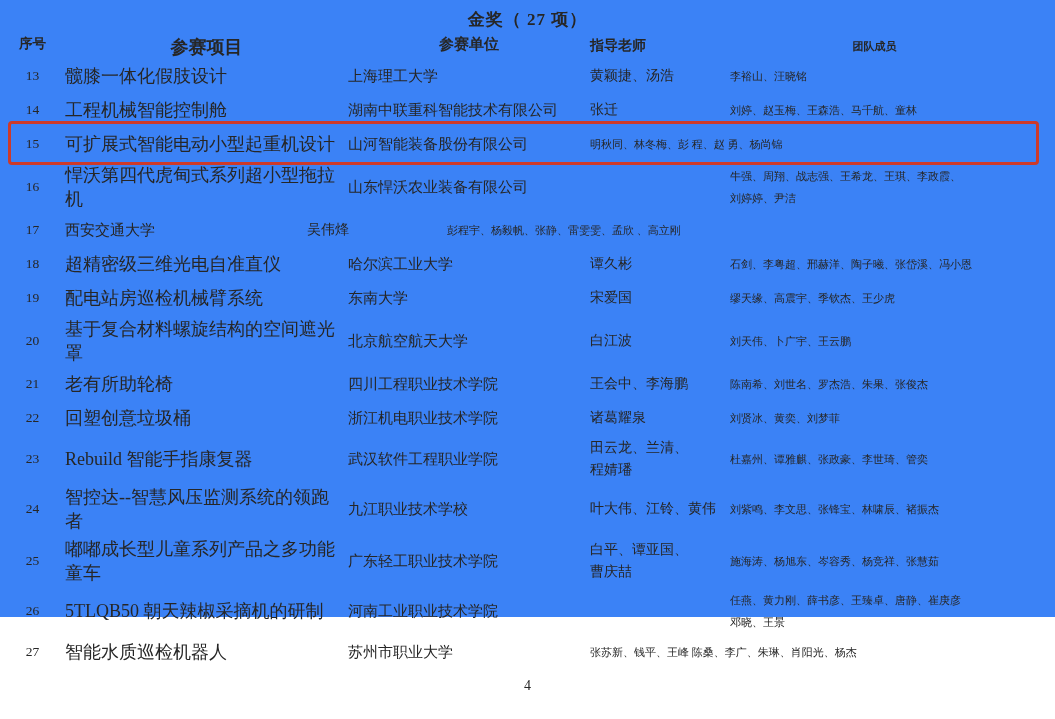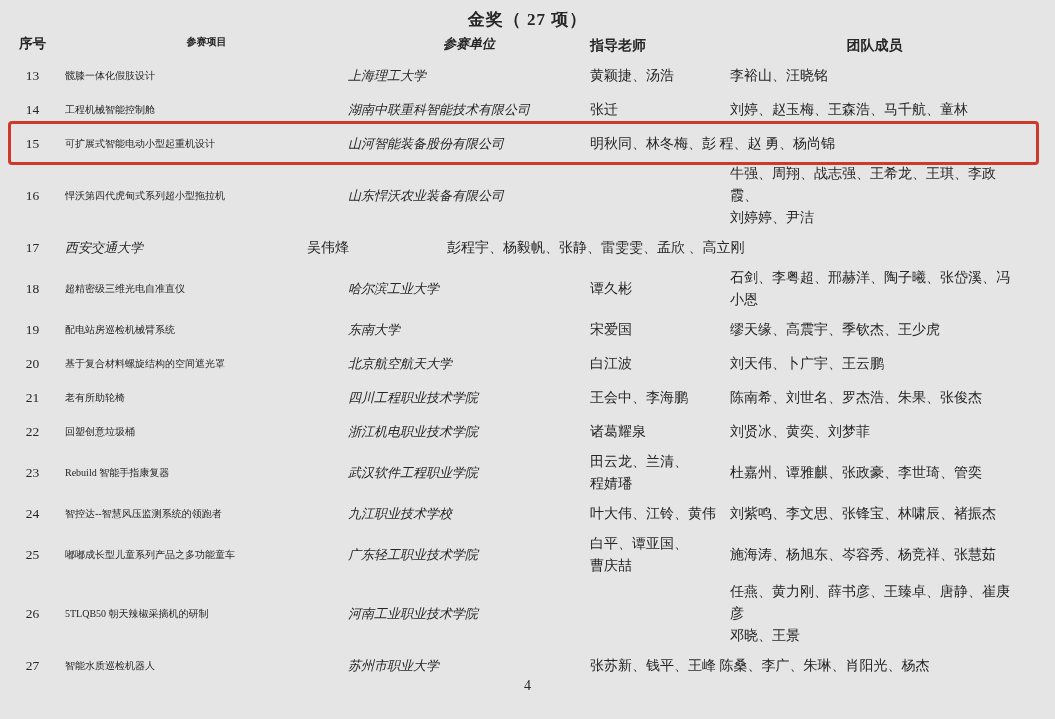--- a/index.html
+++ b/index.html
@@ -3,44 +3,44 @@
 <meta charset="utf-8">
 <style>
   * { margin: 0; padding: 0; box-sizing: border-box; }
   html, body {
     width: 1055px; height: 719px;
     background: #ffffff;
     font-family: "Liberation Serif", "DejaVu Serif", serif;
     color: #262626;
     overflow: hidden;
   }
-  .page { position: relative; width: 1055px; height: 719px; background: #e5e5e5; }
+  .page { position: relative; width: 1055px; height: 617px; background: #3b82f6; }
 
   .doc-title {
     position: absolute; top: 8px; left: 0; width: 100%;
     text-align: center; font-size: 17px; font-weight: bold;
     letter-spacing: 1px;
   }
 
   .header-row {
     position: absolute; top: 35px; left: 0; width: 100%;
     display: flex; font-weight: bold; font-size: 15px;
   }
   .rows {
     position: absolute; top: 61px; left: 0; width: 100%;
     display: flex; flex-direction: column;
   }
 
   .row { display: flex; align-items: center; min-height: 30px; margin-bottom: 4px; position: relative; }
 
   .cell-no      { width: 65px;  text-align: center; font-size: 13.5px; flex: none; }
-  .cell-project { width: 283px; text-align: left;   font-size: 10px;   flex: none; padding-right: 10px; }
-  .cell-unit    { width: 242px; text-align: left;   font-size: 13px;   flex: none; padding-right: 10px; font-style: italic; }
+  .cell-project { width: 283px; text-align: left;   font-size: 18px;   flex: none; padding-right: 10px; }
+  .cell-unit    { width: 242px; text-align: left;   font-size: 15px;   flex: none; padding-right: 10px; }
   .cell-advisor { width: 140px; text-align: left; font-size: 14px;   flex: none; white-space: pre-line; line-height: 22px; }
-  .cell-team    { flex: 1; text-align: left; font-size: 14px; padding-right: 36px; white-space: pre-line; line-height: 22px; }
+  .cell-team    { flex: 1; text-align: left; font-size: 11px; padding-right: 36px; white-space: pre-line; line-height: 22px; }
 
   .header-row .cell-project, .header-row .cell-unit { text-align: center; padding-right: 0; }
   .header-row .cell-team { text-align: center; }
 
   .row.highlighted::before {
     content: "";
     position: absolute;
     left: 8px; right: 16px; top: -8px; bottom: -6px;
     border: 3px solid var(--hl, #cd3a2a);
     border-radius: 4px;

